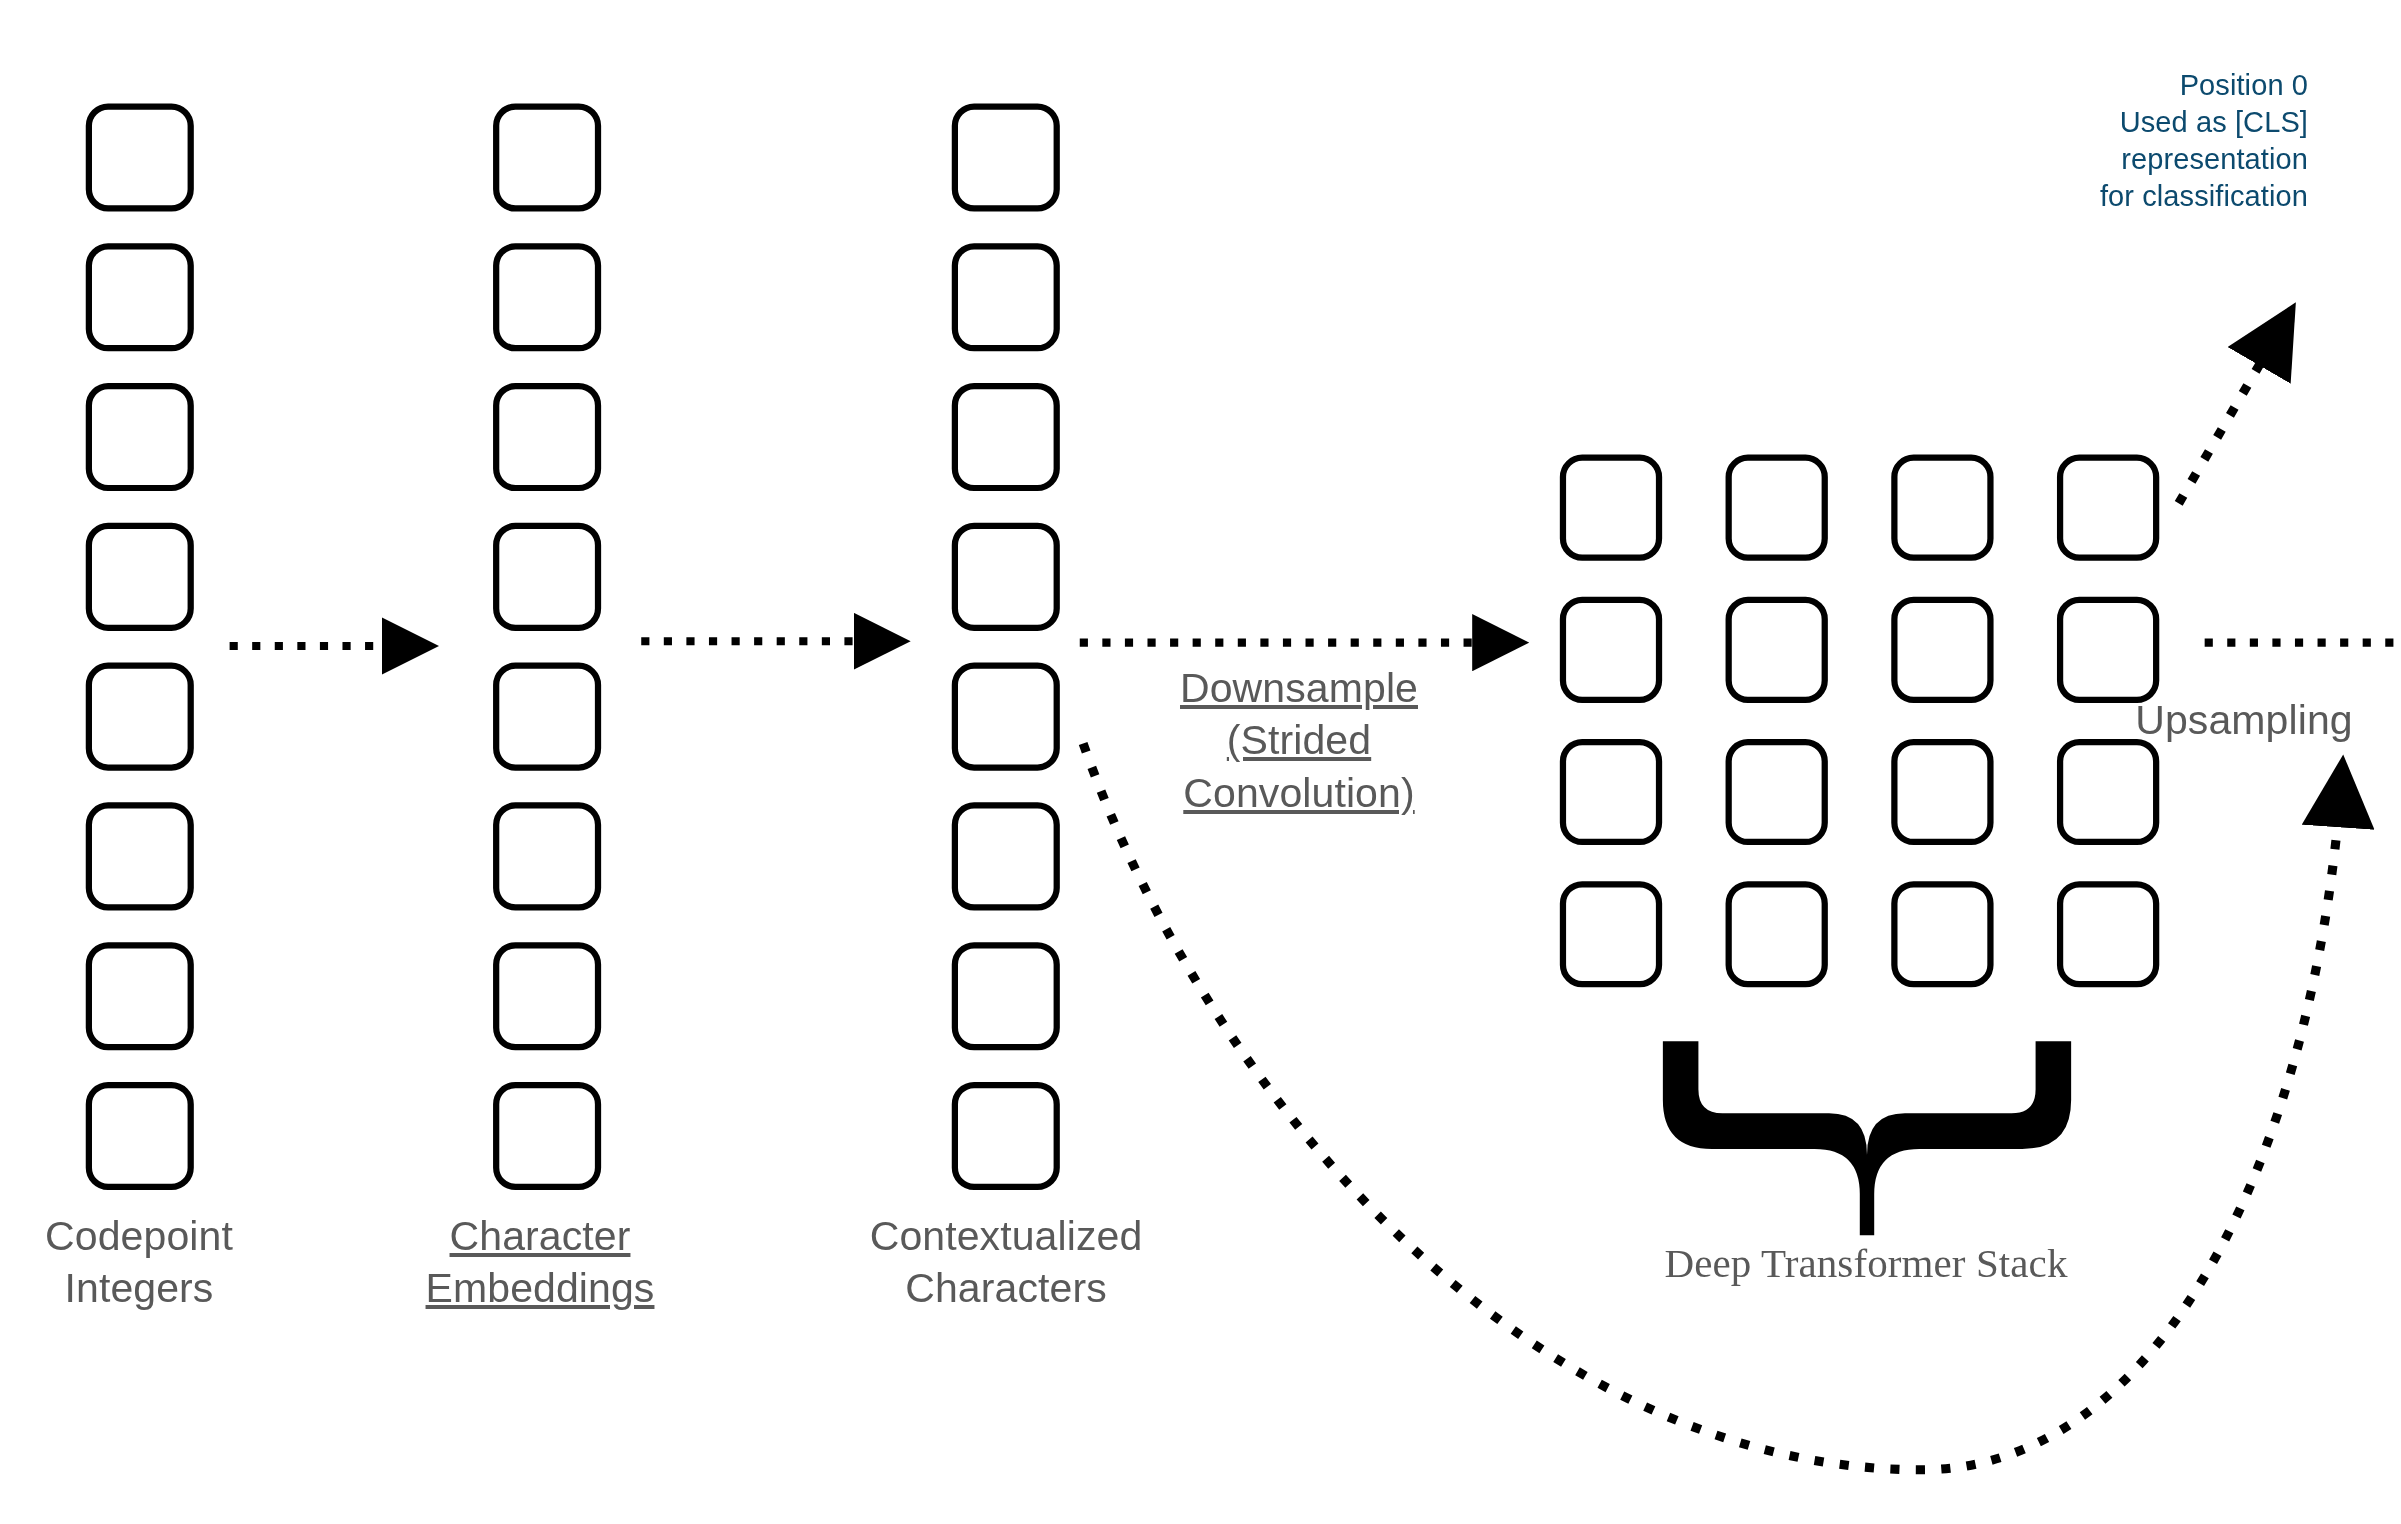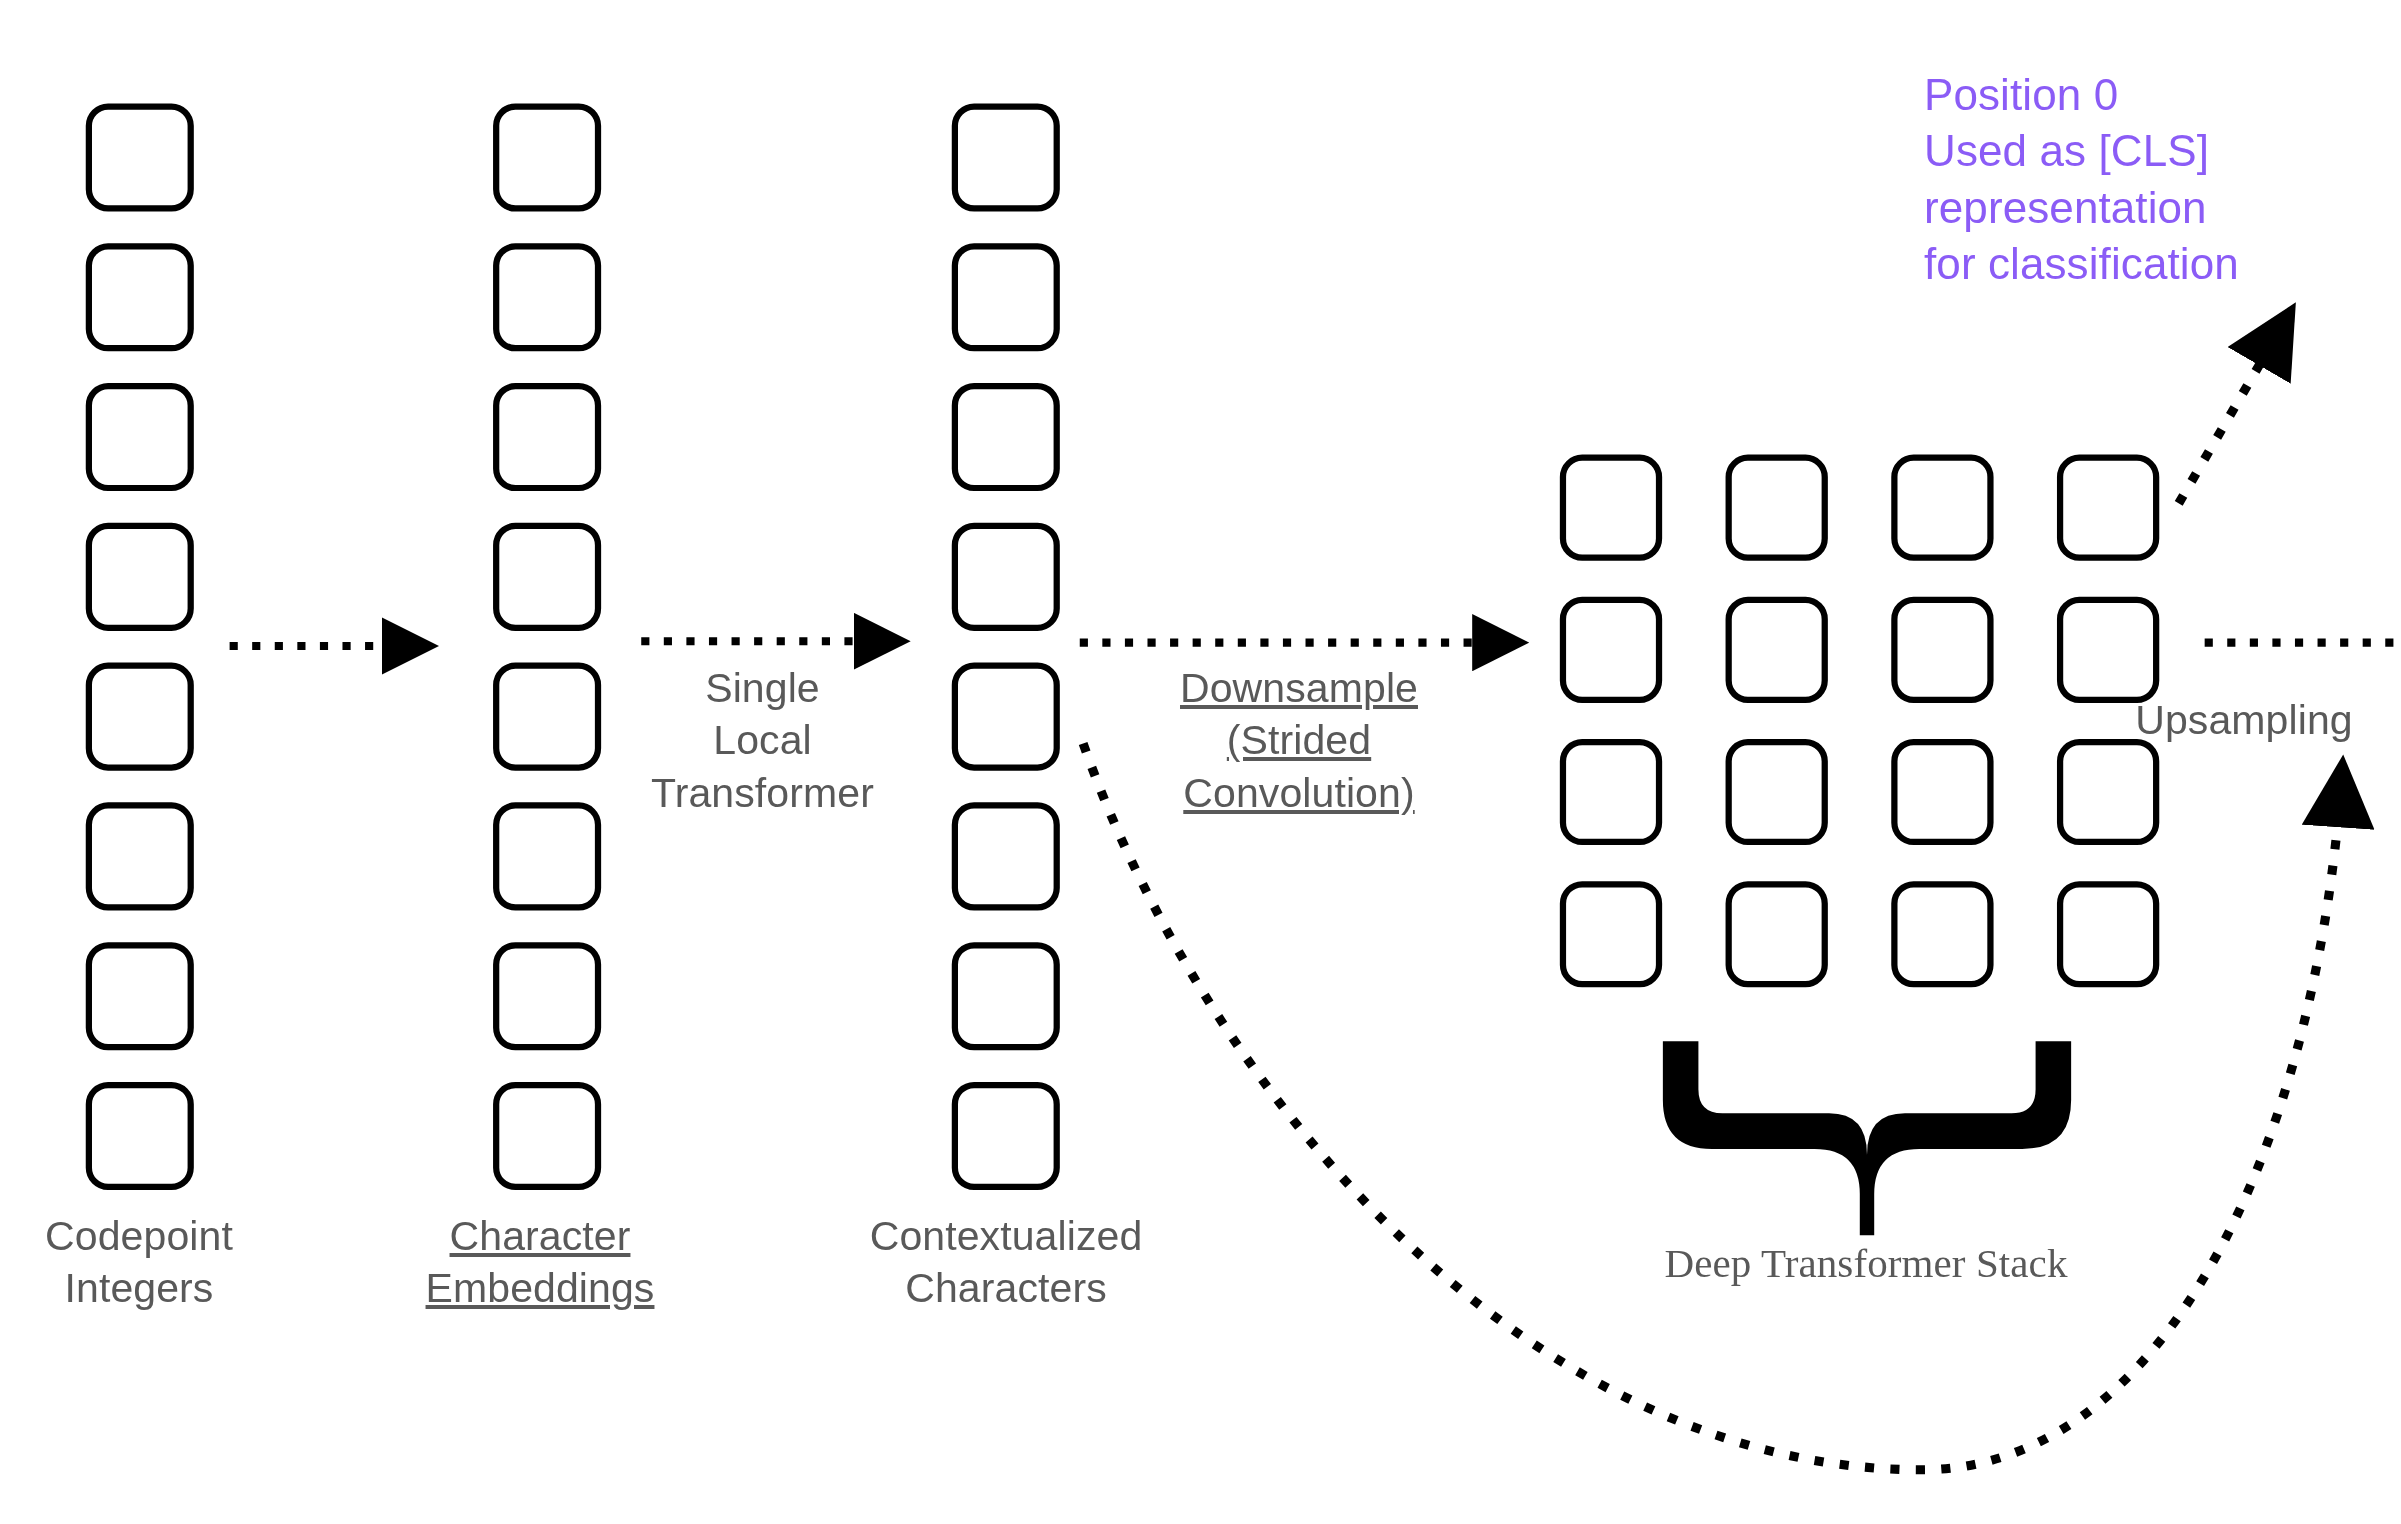--- a/index.html
+++ b/index.html
@@ -36,24 +36,24 @@
     position: absolute;
     color: #595959;
     font-size: 41px;
     line-height: 1.28;
     text-align: center;
     white-space: pre-line;
     letter-spacing: 0.1px;
   }
   .note-label {
     position: absolute;
-    color: #8b5cf6;
-    font-size: 44px;
+    color: #0c4a6e;
+    font-size: 29px;
     line-height: 1.28;
-    text-align: left;
+    text-align: right;
     white-space: pre-line;
     letter-spacing: 0.1px;
   }
 </style>
 </head>
 <body>
 
 <div id="stage">
 
   <svg id="canvas" viewBox="0 0 6885 3175" xmlns="http://www.w3.org/2000/svg">
@@ -184,23 +184,20 @@
 
   <div class="layer-label" style="left:372px; top:1210px; width:336px;text-decoration:underline;">Character
 Embeddings</div>
 
   <div class="layer-label" style="left:838px; top:1210px; width:336px;">Contextualized
 Characters</div>
 
   <div class="layer-label" style="left:1650px; top:1237px; width:432px;font-family:Liberation Serif, serif;">Deep Transformer Stack</div>
 
 
-  <div class="edge-label" style="left:628px; top:662px; width:269px;">Single
-Local
-Transformer</div>
 
   <div class="edge-label" style="left:1155px; top:662px; width:288px;text-decoration:underline;">Downsample
 (Strided
 Convolution)</div>
 
   <div class="edge-label" style="left:2076px; top:694px; width:336px;">Upsampling</div>
 
   <div class="note-label" style="left:1924px; top:67px; width:384px;">Position 0
 Used as [CLS]
 representation

